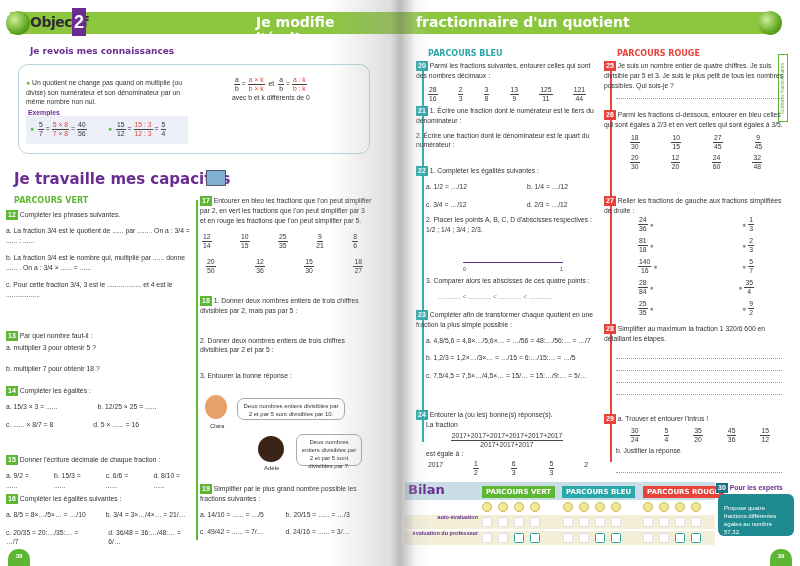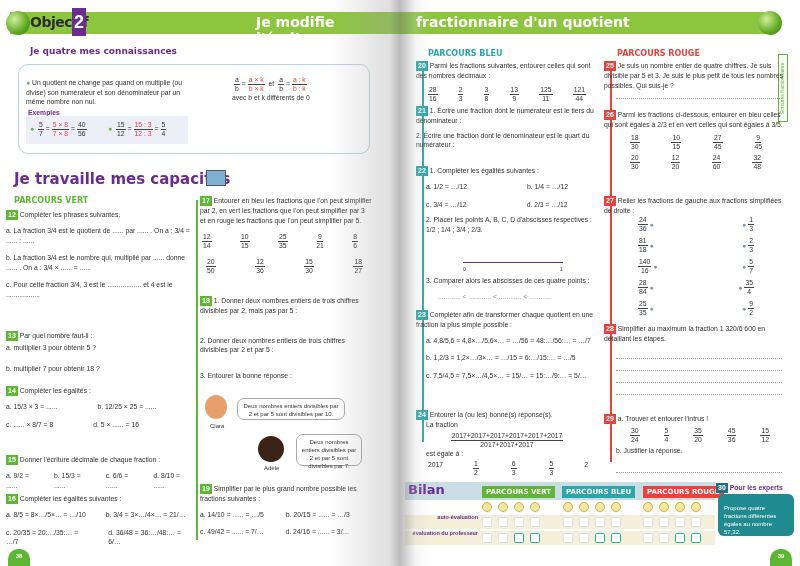--- a/index.html
+++ b/index.html
@@ -41,21 +41,21 @@
 </head>
 <body>
 
 <div class="page pl">
   <div class="banner b-left"></div>
   <div class="ball" style="left:6px"></div>
   <div class="obj">Objectif</div>
   <div class="objnum">2</div>
   <div class="btitle" style="left:256px">Je modifie l'écriture</div>
 
-  <div class="sec-h" style="left:30px;top:46px;font-size:9px">Je quatre mes connaissances</div>
+  <div class="sec-h" style="left:30px;top:46px;font-size:9px">Je revois mes connaissances</div>
   <div class="box"></div>
   <div class="txt" style="left:26px;top:78px;width:160px"><span style="color:#5eb732">● </span><span>Un quotient ne change pas quand on multiplie (ou divise) son numérateur et son dénominateur par un même nombre non nul.</span></div>
   <div class="txt" style="left:232px;top:76px;width:130px">
     <span class="frac">
         <span class="n">a</span>
         <span>b</span>
       </span>=<span class="frac red">
         <span class="n">a × k</span>
         <span>b × k</span>
       </span>

